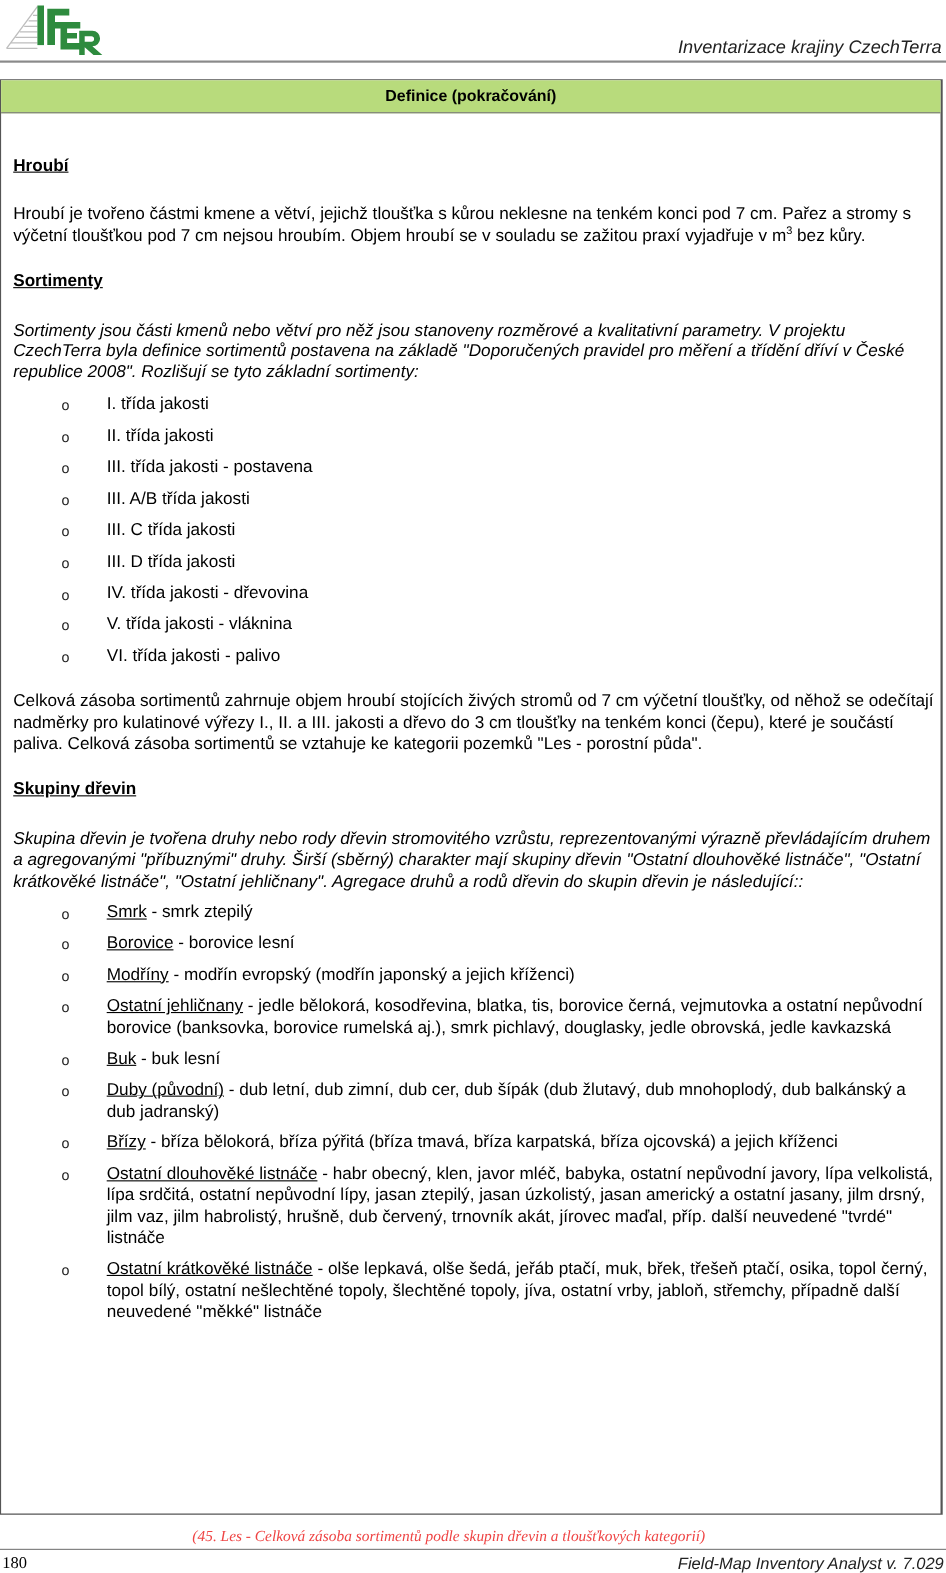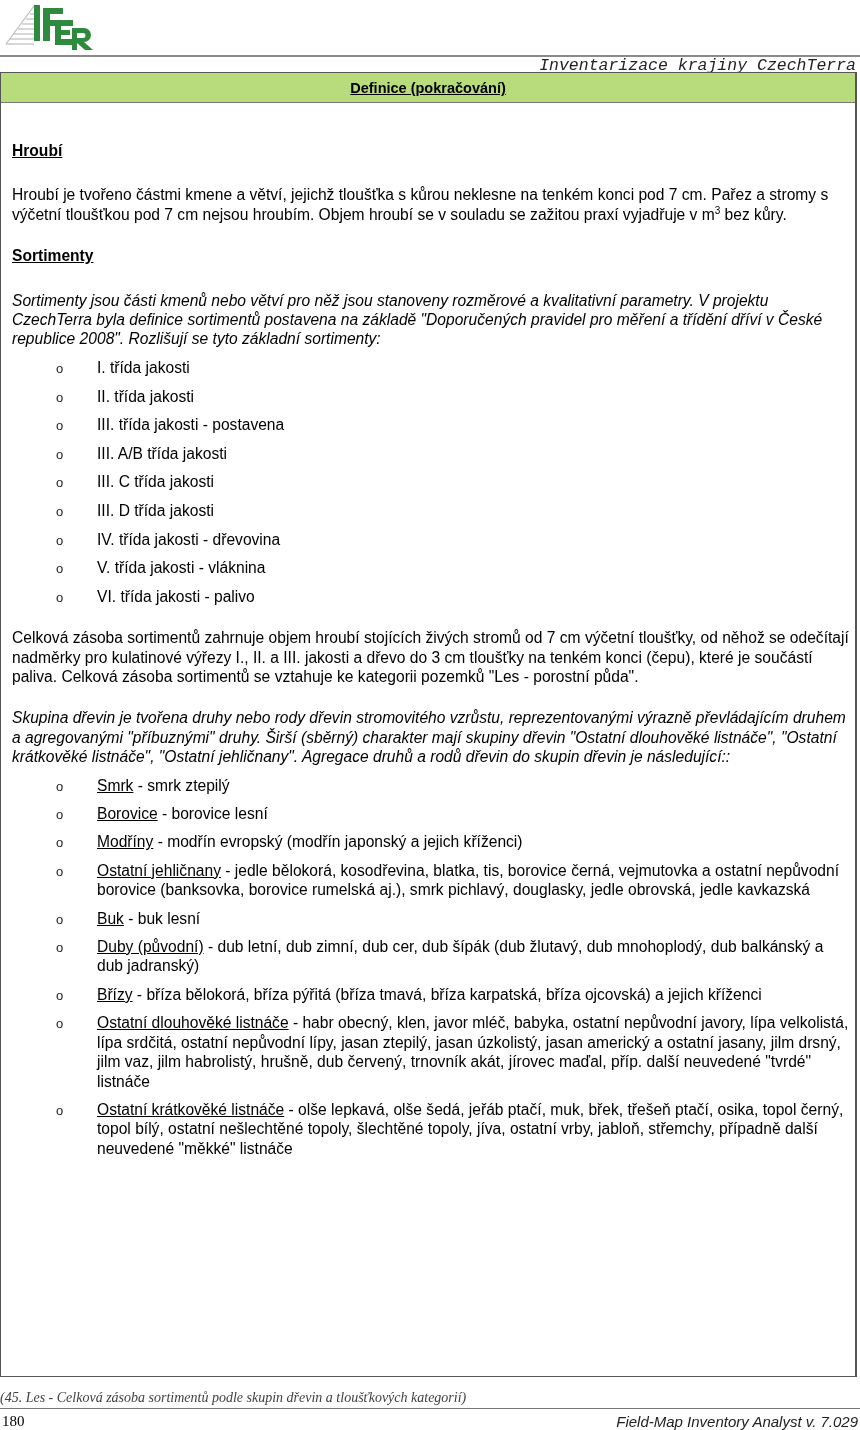--- a/index.html
+++ b/index.html
@@ -1,36 +1,36 @@
 <!DOCTYPE html>
 <html><head>
   <meta charset="utf-8">
   <style>
     html, body { margin: 0; padding: 0; background: #ffffff; }
     body { width: 860px; height: 1430px; position: relative; overflow: hidden; font-family: "Liberation Sans", sans-serif; color: #000; }
     .header { position: absolute; left: 0; top: 0; width: 860px; height: 58px; }
     .logo { position: absolute; left: 4px; top: 2px; width: 92px; height: 50px; }
-    .header-title { position: absolute; right: 4px; top: 34px; font-family: Liberation Mono, monospace; font-style: italic; font-size: 16.5px; color: #222; margin-top: 22px; }
+    .header-title { position: absolute; right: 4px; top: 34px; font-family: Liberation Sans, sans-serif; font-style: italic; font-size: 16.5px; color: #222; }
     .header-rule { position: absolute; left: 0; top: 55px; width: 860px; height: 2px; background: #8a8a8a; }
 
     .frame { position: absolute; left: 0; top: 72px; width: 857px; height: 1305px; border: 1px solid #555; box-sizing: border-box; border-right: 2px solid #555; }
-    .banner { position: absolute; left: 0; top: 0; width: 100%; height: 30px; background: #b8db7c; border-bottom: 1px solid #7a7a7a; box-sizing: border-box; text-align: center; font-weight: bold; font-size: 14.5px; line-height: 30px; text-decoration: underline; }
+    .banner { position: absolute; left: 0; top: 0; width: 100%; height: 30px; background: #b8db7c; border-bottom: 1px solid #7a7a7a; box-sizing: border-box; text-align: center; font-weight: bold; font-size: 14.5px; line-height: 30px; }
 
     .content { position: absolute; left: 11px; top: 68px; width: 838px; font-size: 15.6px; line-height: 19.4px; }
     .h { font-weight: bold; text-decoration: underline; margin: 0 0 25px 0; font-size: 15.6px; }
     .p { margin: 0 0 22px 0; }
     .p.nomb { margin-bottom: 0; font-style: italic; }
     sup { font-size: 10px; line-height: 0; vertical-align: 6px; }
     ul.olist { list-style: none; margin: 0 0 22px 0; padding: 0; }
     ul.olist li { position: relative; padding-left: 85px; margin-top: 9px; min-height: 19px; }
     ul.olist.sort li { margin-top: 9.2px; }
     ul.olist li .bul { position: absolute; left: 44px; top: 1px; font-size: 13px; color: #222; }
     .term { text-decoration: underline; }
 
-    .caption { position: absolute; left: 0; width: 816px; top: 1390px; text-align: left; font-family: "Liberation Serif", serif; font-style: italic; font-size: 14px; color: #404040; }
+    .caption { position: absolute; left: 0; width: 816px; top: 1390px; text-align: center; font-family: "Liberation Serif", serif; font-style: italic; font-size: 14px; color: #ef4444; }
     .footer-rule { position: absolute; left: 0; top: 1408px; width: 860px; height: 1px; background: #777; }
     .page-num { position: absolute; left: 2px; top: 1413px; font-family: "Liberation Serif", serif; font-size: 15px; }
     .footer-app { position: absolute; right: 2px; top: 1413px; font-family: Liberation Sans, sans-serif; font-style: italic; font-size: 15px; color: #222; }
   </style>
 </head>
 <body>
 
 <div class="header">
   <svg class="logo" viewBox="0 0 92 50">
     <g stroke="#bdbdbd" stroke-width="1.2" fill="none">
@@ -71,20 +71,21 @@
       <li><span class="bul">o</span><span>III. A/B třída jakosti</span></li>
       <li><span class="bul">o</span><span>III. C třída jakosti</span></li>
       <li><span class="bul">o</span><span>III. D třída jakosti</span></li>
       <li><span class="bul">o</span><span>IV. třída jakosti - dřevovina</span></li>
       <li><span class="bul">o</span><span>V. třída jakosti - vláknina</span></li>
       <li><span class="bul">o</span><span>VI. třída jakosti - palivo</span></li>
     </ul>
 
     <div class="p">Celková zásoba sortimentů zahrnuje objem hroubí stojících živých stromů od 7 cm výčetní tloušťky, od něhož se odečítají nadměrky pro kulatinové výřezy I., II. a III. jakosti a dřevo do 3 cm tloušťky na tenkém konci (čepu), které je součástí paliva. Celková zásoba sortimentů se vztahuje ke kategorii pozemků "Les - porostní půda".</div>
 
+    <div class="h">Skupiny dřevin</div>
     <div class="p nomb">Skupina dřevin je tvořena druhy nebo rody dřevin stromovitého vzrůstu, reprezentovanými výrazně převládajícím druhem a agregovanými "příbuznými" druhy. Širší (sběrný) charakter mají skupiny dřevin "Ostatní dlouhověké listnáče", "Ostatní krátkověké listnáče", "Ostatní jehličnany". Agregace druhů a rodů dřevin do skupin dřevin je následující::</div>
     <ul class="olist">
       <li><span class="bul">o</span><span class="term">Smrk</span><span> - smrk ztepilý</span></li>
       <li><span class="bul">o</span><span class="term">Borovice</span><span> - borovice lesní</span></li>
       <li><span class="bul">o</span><span class="term">Modříny</span><span> - modřín evropský (modřín japonský a jejich kříženci)</span></li>
       <li><span class="bul">o</span><span class="term">Ostatní jehličnany</span><span> -  jedle bělokorá, kosodřevina, blatka, tis, borovice černá, vejmutovka a ostatní nepůvodní borovice (banksovka, borovice rumelská aj.), smrk pichlavý, douglasky, jedle obrovská, jedle kavkazská</span></li>
       <li><span class="bul">o</span><span class="term">Buk</span><span> - buk lesní</span></li>
       <li><span class="bul">o</span><span class="term">Duby (původní)</span><span> - dub letní, dub zimní, dub cer, dub šípák (dub žlutavý, dub mnohoplodý, dub balkánský a dub jadranský)</span></li>
       <li><span class="bul">o</span><span class="term">Břízy</span><span> - bříza bělokorá, bříza pýřitá (bříza tmavá, bříza karpatská, bříza ojcovská) a jejich kříženci</span></li>
       <li><span class="bul">o</span><span class="term">Ostatní dlouhověké listnáče</span><span> - habr obecný, klen, javor mléč, babyka, ostatní nepůvodní javory, lípa velkolistá, lípa srdčitá, ostatní nepůvodní lípy, jasan ztepilý, jasan úzkolistý, jasan americký a ostatní jasany, jilm drsný, jilm vaz, jilm habrolistý, hrušně, dub červený, trnovník akát, jírovec maďal, příp. další neuvedené "tvrdé" listnáče</span></li>

